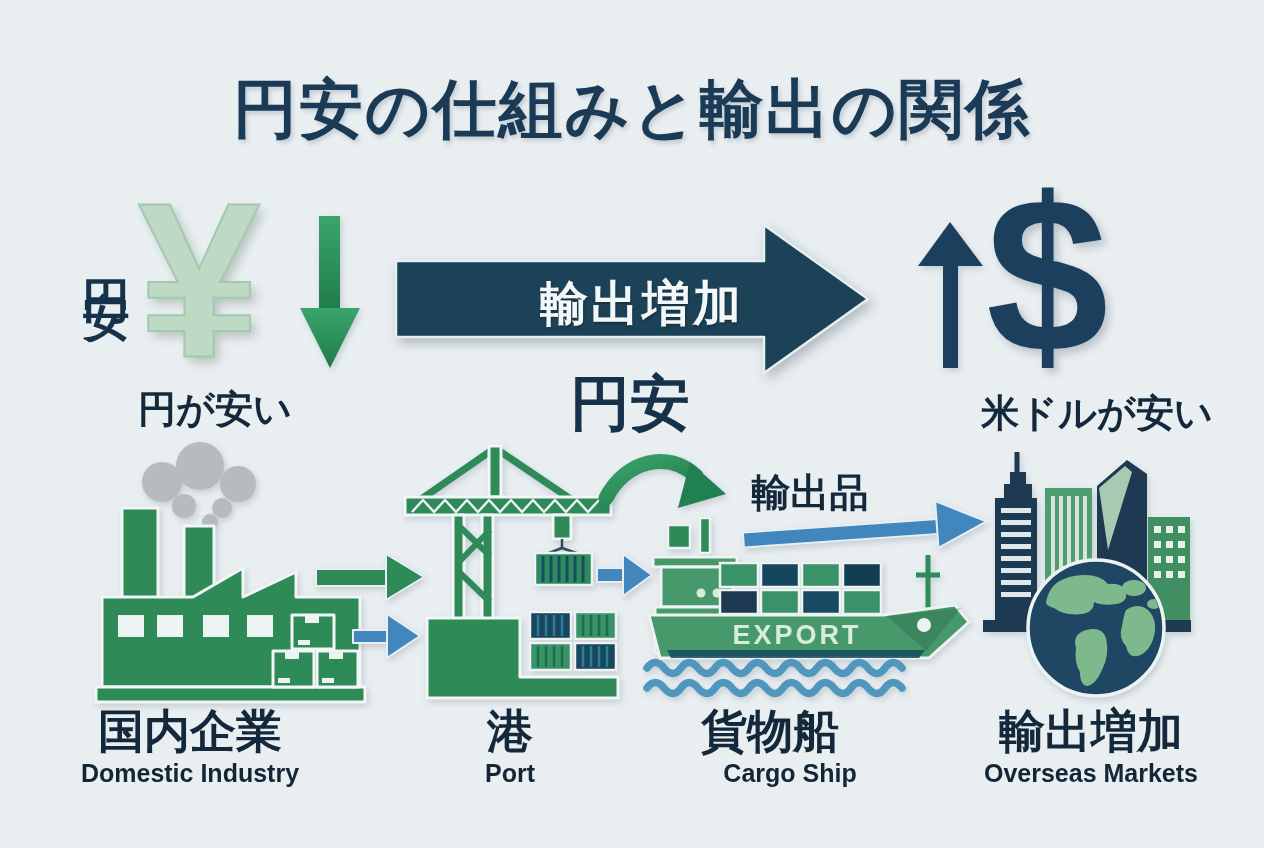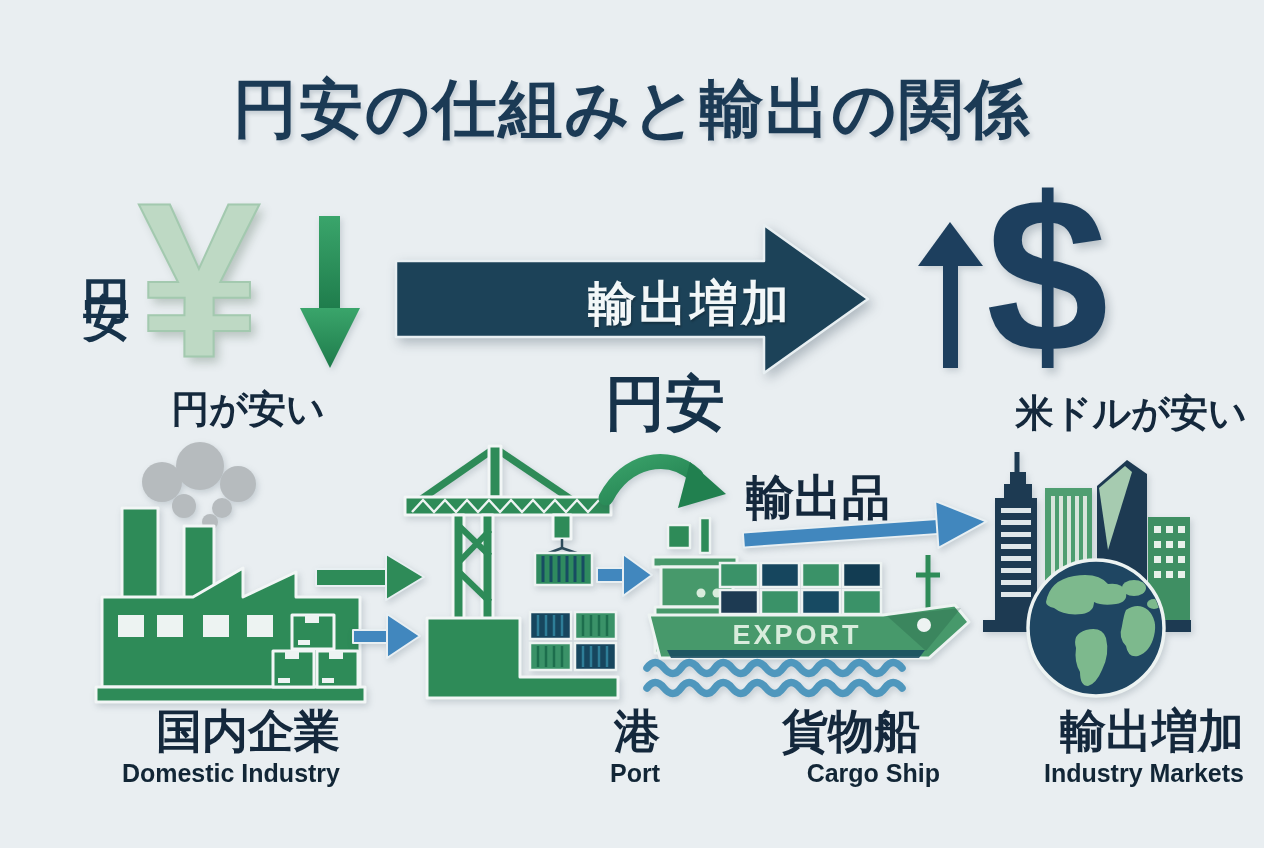--- a/index.html
+++ b/index.html
@@ -6,21 +6,21 @@
   html,body { background:#dfe4e8; }
   body { font-family: "Liberation Sans", "DejaVu Sans", sans-serif; }
   #stage {
     position: relative;
     width: 1264px; height: 848px;
     margin: 0 auto;
     background: #e9eef1;
     overflow: hidden;
   }
   .abs { position: absolute; }
-  .ctr { text-align: right; }
+  .ctr { text-align: center; }
   .shadow { filter: drop-shadow(2px 3px 3px rgba(40,60,80,.18)); }
 
   .title {
     left:0; right:0; top:66px;
     font-size:64px; font-weight:900; letter-spacing:2px;
     color:#1b3a55; text-align:center;
     text-shadow: 2px 3px 4px rgba(30,50,70,.18);
   }
   .yen-side {
     left:82px; top:242px;
@@ -40,21 +40,21 @@
     font-size:220px; font-weight:700; line-height:1;
     color:#1d3f5e;
     text-shadow: 4px 5px 8px rgba(20,40,60,.22);
   }
   .caption-sm { font-size:38px; font-weight:800; color:#14283c; }
   .caption-lg { font-size:60px; font-weight:900; color:#16324a; }
   .arrow-label {
     font-size:48px; font-weight:800; color:#f2f7f8; letter-spacing:3px;
     text-shadow: 1px 2px 2px rgba(0,0,0,.25);
   }
-  .goods-label { font-size:48px; font-weight:800; color:#14283c; }
+  .goods-label { font-size:39px; font-weight:800; color:#14283c; }
   .station-ja { font-size:46px; font-weight:800; color:#14283c; line-height:54px; }
   .station-en { font-size:25px; font-weight:700; color:#122636; line-height:30px; }
   svg { display:block; overflow:visible; }
 </style>
 </head>
 <body>
 
 <div id="stage">
 
   <div class="abs title">円安の仕組みと輸出の関係</div>
@@ -324,15 +324,15 @@
   <div class="abs ctr station-ja" style="left:40px; top:704px; width:300px;">国内企業</div>
   <div class="abs ctr station-en" style="left:40px; top:758px; width:300px;">Domestic Industry</div>
 
   <div class="abs ctr station-ja" style="left:360px; top:704px; width:300px;">港</div>
   <div class="abs ctr station-en" style="left:360px; top:758px; width:300px;">Port</div>
 
   <div class="abs ctr station-ja" style="left:620px; top:704px; width:300px;">貨物船</div>
   <div class="abs ctr station-en" style="left:640px; top:758px; width:300px;">Cargo Ship</div>
 
   <div class="abs ctr station-ja" style="left:938px; top:704px; width:306px;">輸出増加</div>
-  <div class="abs ctr station-en" style="left:938px; top:758px; width:306px;">Industry Markets</div>
+  <div class="abs ctr station-en" style="left:938px; top:758px; width:306px;">Overseas Markets</div>
 
 </div>
 
 </body></html>

